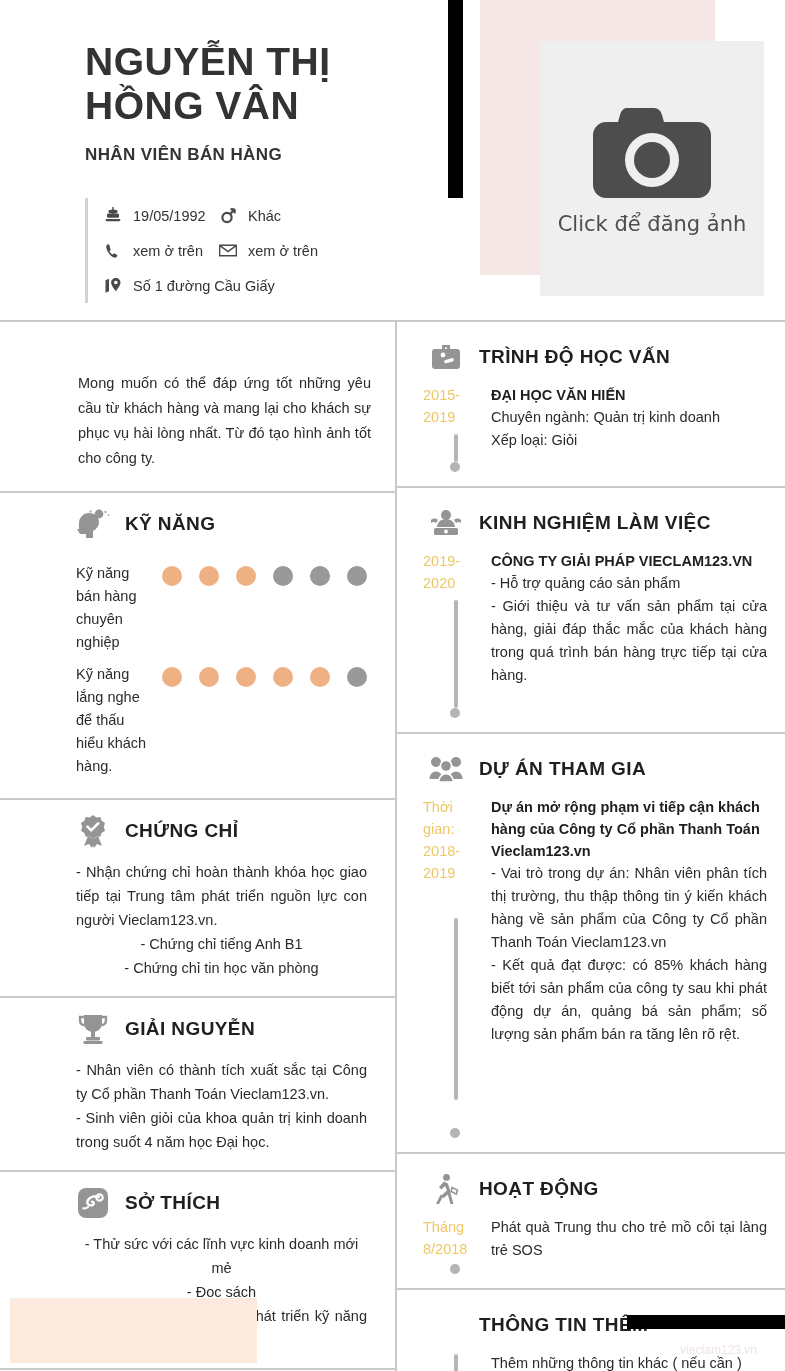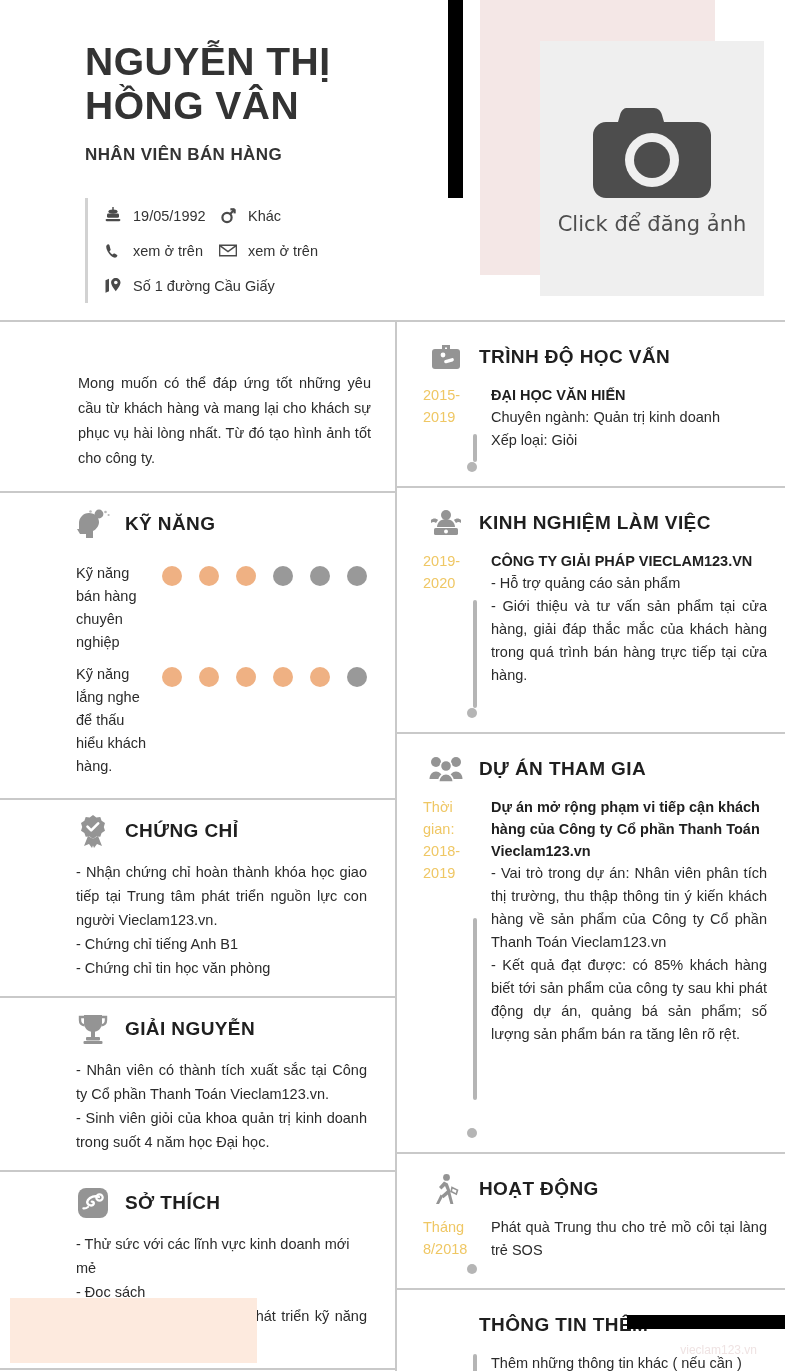--- a/index.html
+++ b/index.html
@@ -67,41 +67,41 @@
   .obj-text { font-size:14.5px; line-height:25px; text-align:justify; color:#2b2b2b; }
 
   .sec-head { display:flex; align-items:center; gap:13px; padding:12px 0 4px 0; }
   .sec-ico { width:38px; height:38px; flex:none; display:flex; align-items:center; justify-content:center; color:#949494; }
   .sec-title { font-size:19px; font-weight:bold; letter-spacing:0.4px; color:#1f1f1f;text-align:right; }
 
   .lsec { padding-left:62px; padding-right:28px; border-bottom:2px solid #c9c9c9; position:relative; }
   .lsec .sec-head { margin-left:12px; }
   .lsec-body { padding:6px 0 16px 14px; }
   .body-text { font-size:14.5px; line-height:24px; text-align:justify; color:#2b2b2b; }
-  .body-text.nojust { text-align:left; }
+  .body-text.nojust { text-align:center; }
 
   .skill-row { display:flex; align-items:flex-start; gap:10px; margin:9px 0 4px 0; }
   .skill-name { width:120px; font-size:14.5px; line-height:23px; color:#2b2b2b; }
   .dots { display:flex; gap:17px; padding-top:4px; }
   .dot { width:20px; height:20px; border-radius:50%; background:#999999; }
   .dot.on { background:#efb183; }
 
   
   .rsec { border-bottom:2px solid #c9c9c9; padding:12px 18px 14px 12px; }
   .rsec:last-child { border-bottom:2px solid #c9c9c9; }
   .r-head { display:flex; align-items:center; gap:14px; padding:4px 0 8px 18px; }
   .r-entry { display:flex; gap:14px; padding-left:14px; }
   .r-time {
     width:54px; flex:none; font-size:14.5px; line-height:22px;
     color:#efc764; font-weight:500;
     display:flex; flex-direction:column; align-items:flex-start;
   }
   .tl { width:4px; background:#b5b5b5; margin:6px 0 0 12px; border-radius:2px; flex:1; min-height:18px; }
   .tl-dot { width:10px; height:10px; border-radius:50%; background:#b5b5b5; margin-left:9px; }
-  .tl-wrap { display:flex; flex-direction:column; align-items:flex-end; flex:1; }
+  .tl-wrap { display:flex; flex-direction:column; align-items:center; flex:1; }
   .r-body { flex:1; }
   .r-org { font-size:14.5px; font-weight:bold; line-height:22px; color:#1f1f1f; }
   .r-line { font-size:14.5px; line-height:23px; color:#2b2b2b; }
   .r-line.just { text-align:justify; }
 
   
   .deco-peach {
     position:absolute; left:10px; bottom:8px; width:247px; height:65px;
     background:#fdeade;
   }

